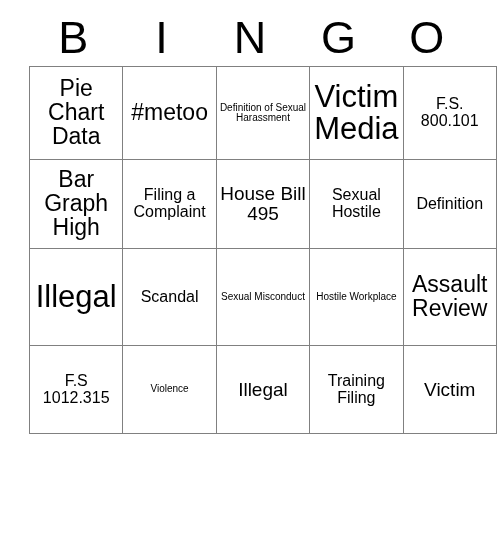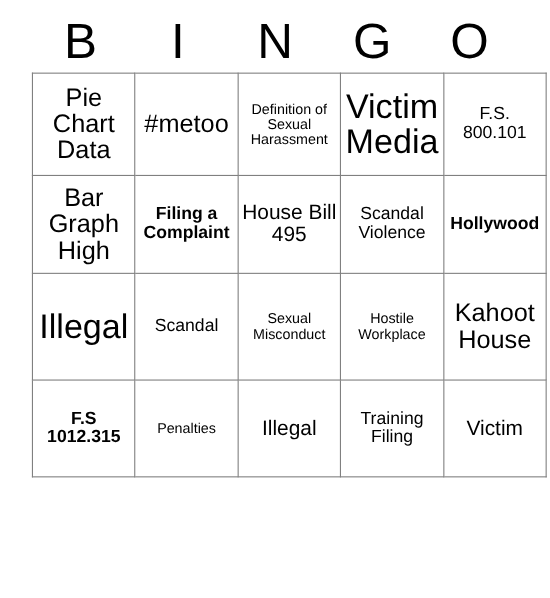--- a/index.html
+++ b/index.html
@@ -54,22 +54,22 @@
     word-wrap: break-word;
     overflow: hidden;
   }
   #grid tr.r1 td { height: 90px; }
   #grid tr.r2 td { height: 86px; }
   #grid tr.r3 td { height: 85px; }
   #grid tr.r4 td { height: 94px; }
   #grid tr.r5 td { height: 85px; }
 
   
-  .fs-xs  { font-size: 13px; }
-  .fs-s   { font-size: 16px; font-weight: bold; }
+  .fs-xs  { font-size: 10px; }
+  .fs-s   { font-size: 16px; }
   .fs-m   { font-size: 16px; }
   .fs-l   { font-size: 23px; }
   .fs-xl  { font-size: 19px; }
   .fs-xxl { font-size: 31px; }
 </style>
 </head>
 <body>
 
 <div id="card">
 
@@ -87,33 +87,33 @@
         <td class="fs-l">Pie Chart Data</td>
         <td class="fs-l">#metoo</td>
         <td class="fs-xs">Definition of Sexual Harassment</td>
         <td class="fs-xxl">Victim Media</td>
         <td class="fs-m">F.S. 800.101</td>
       </tr>
       <tr class="r2">
         <td class="fs-l">Bar Graph High</td>
         <td class="fs-s">Filing a Complaint</td>
         <td class="fs-xl">House Bill 495</td>
-        <td class="fs-m">Scandal Violence</td>
-        <td class="fs-s">Hollywood</td>
+        <td class="fs-m">Sexual Hostile</td>
+        <td class="fs-s">Definition</td>
       </tr>
       <tr class="r4">
         <td class="fs-xxl">Illegal</td>
         <td class="fs-m">Scandal</td>
         <td class="fs-xs">Sexual Misconduct</td>
         <td class="fs-xs">Hostile Workplace</td>
-        <td class="fs-l">Kahoot House</td>
+        <td class="fs-l">Assault Review</td>
       </tr>
       <tr class="r5">
         <td class="fs-s">F.S 1012.315</td>
-        <td class="fs-xs">Penalties</td>
+        <td class="fs-xs">Violence</td>
         <td class="fs-xl">Illegal</td>
         <td class="fs-m">Training Filing</td>
         <td class="fs-xl">Victim</td>
       </tr>
     </tbody>
   </table>
 
 </div>
 
 </body></html>

